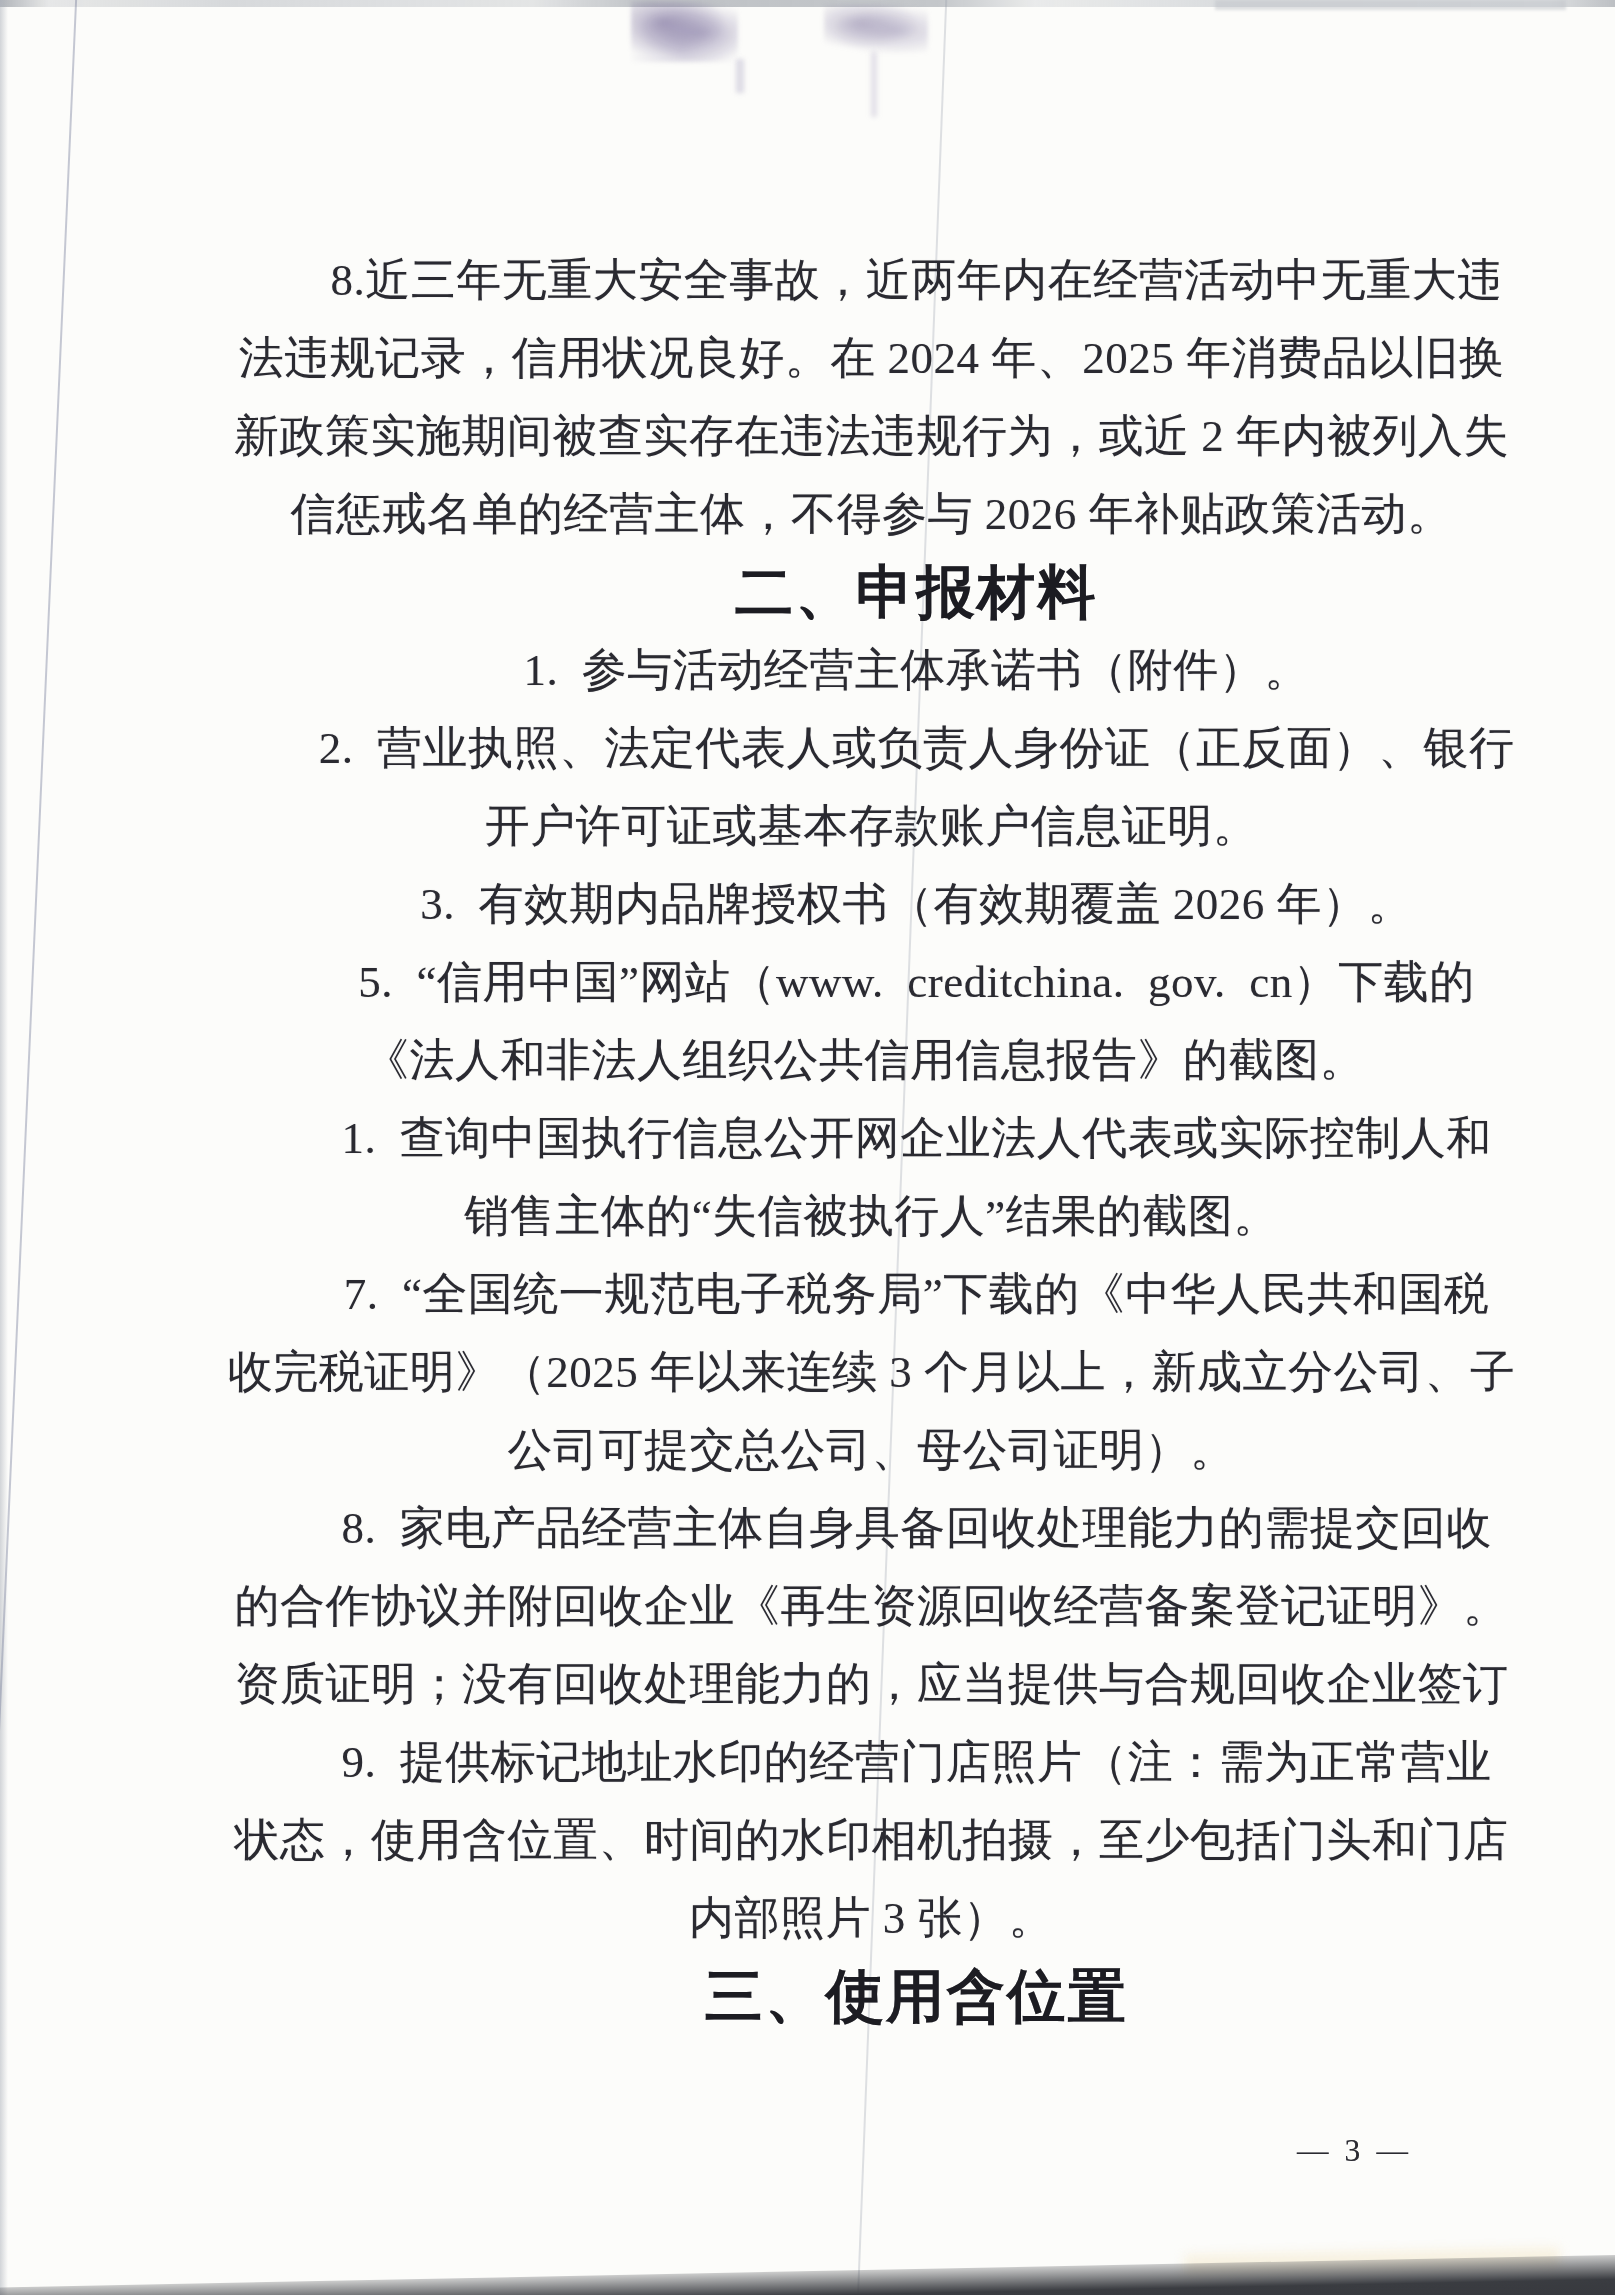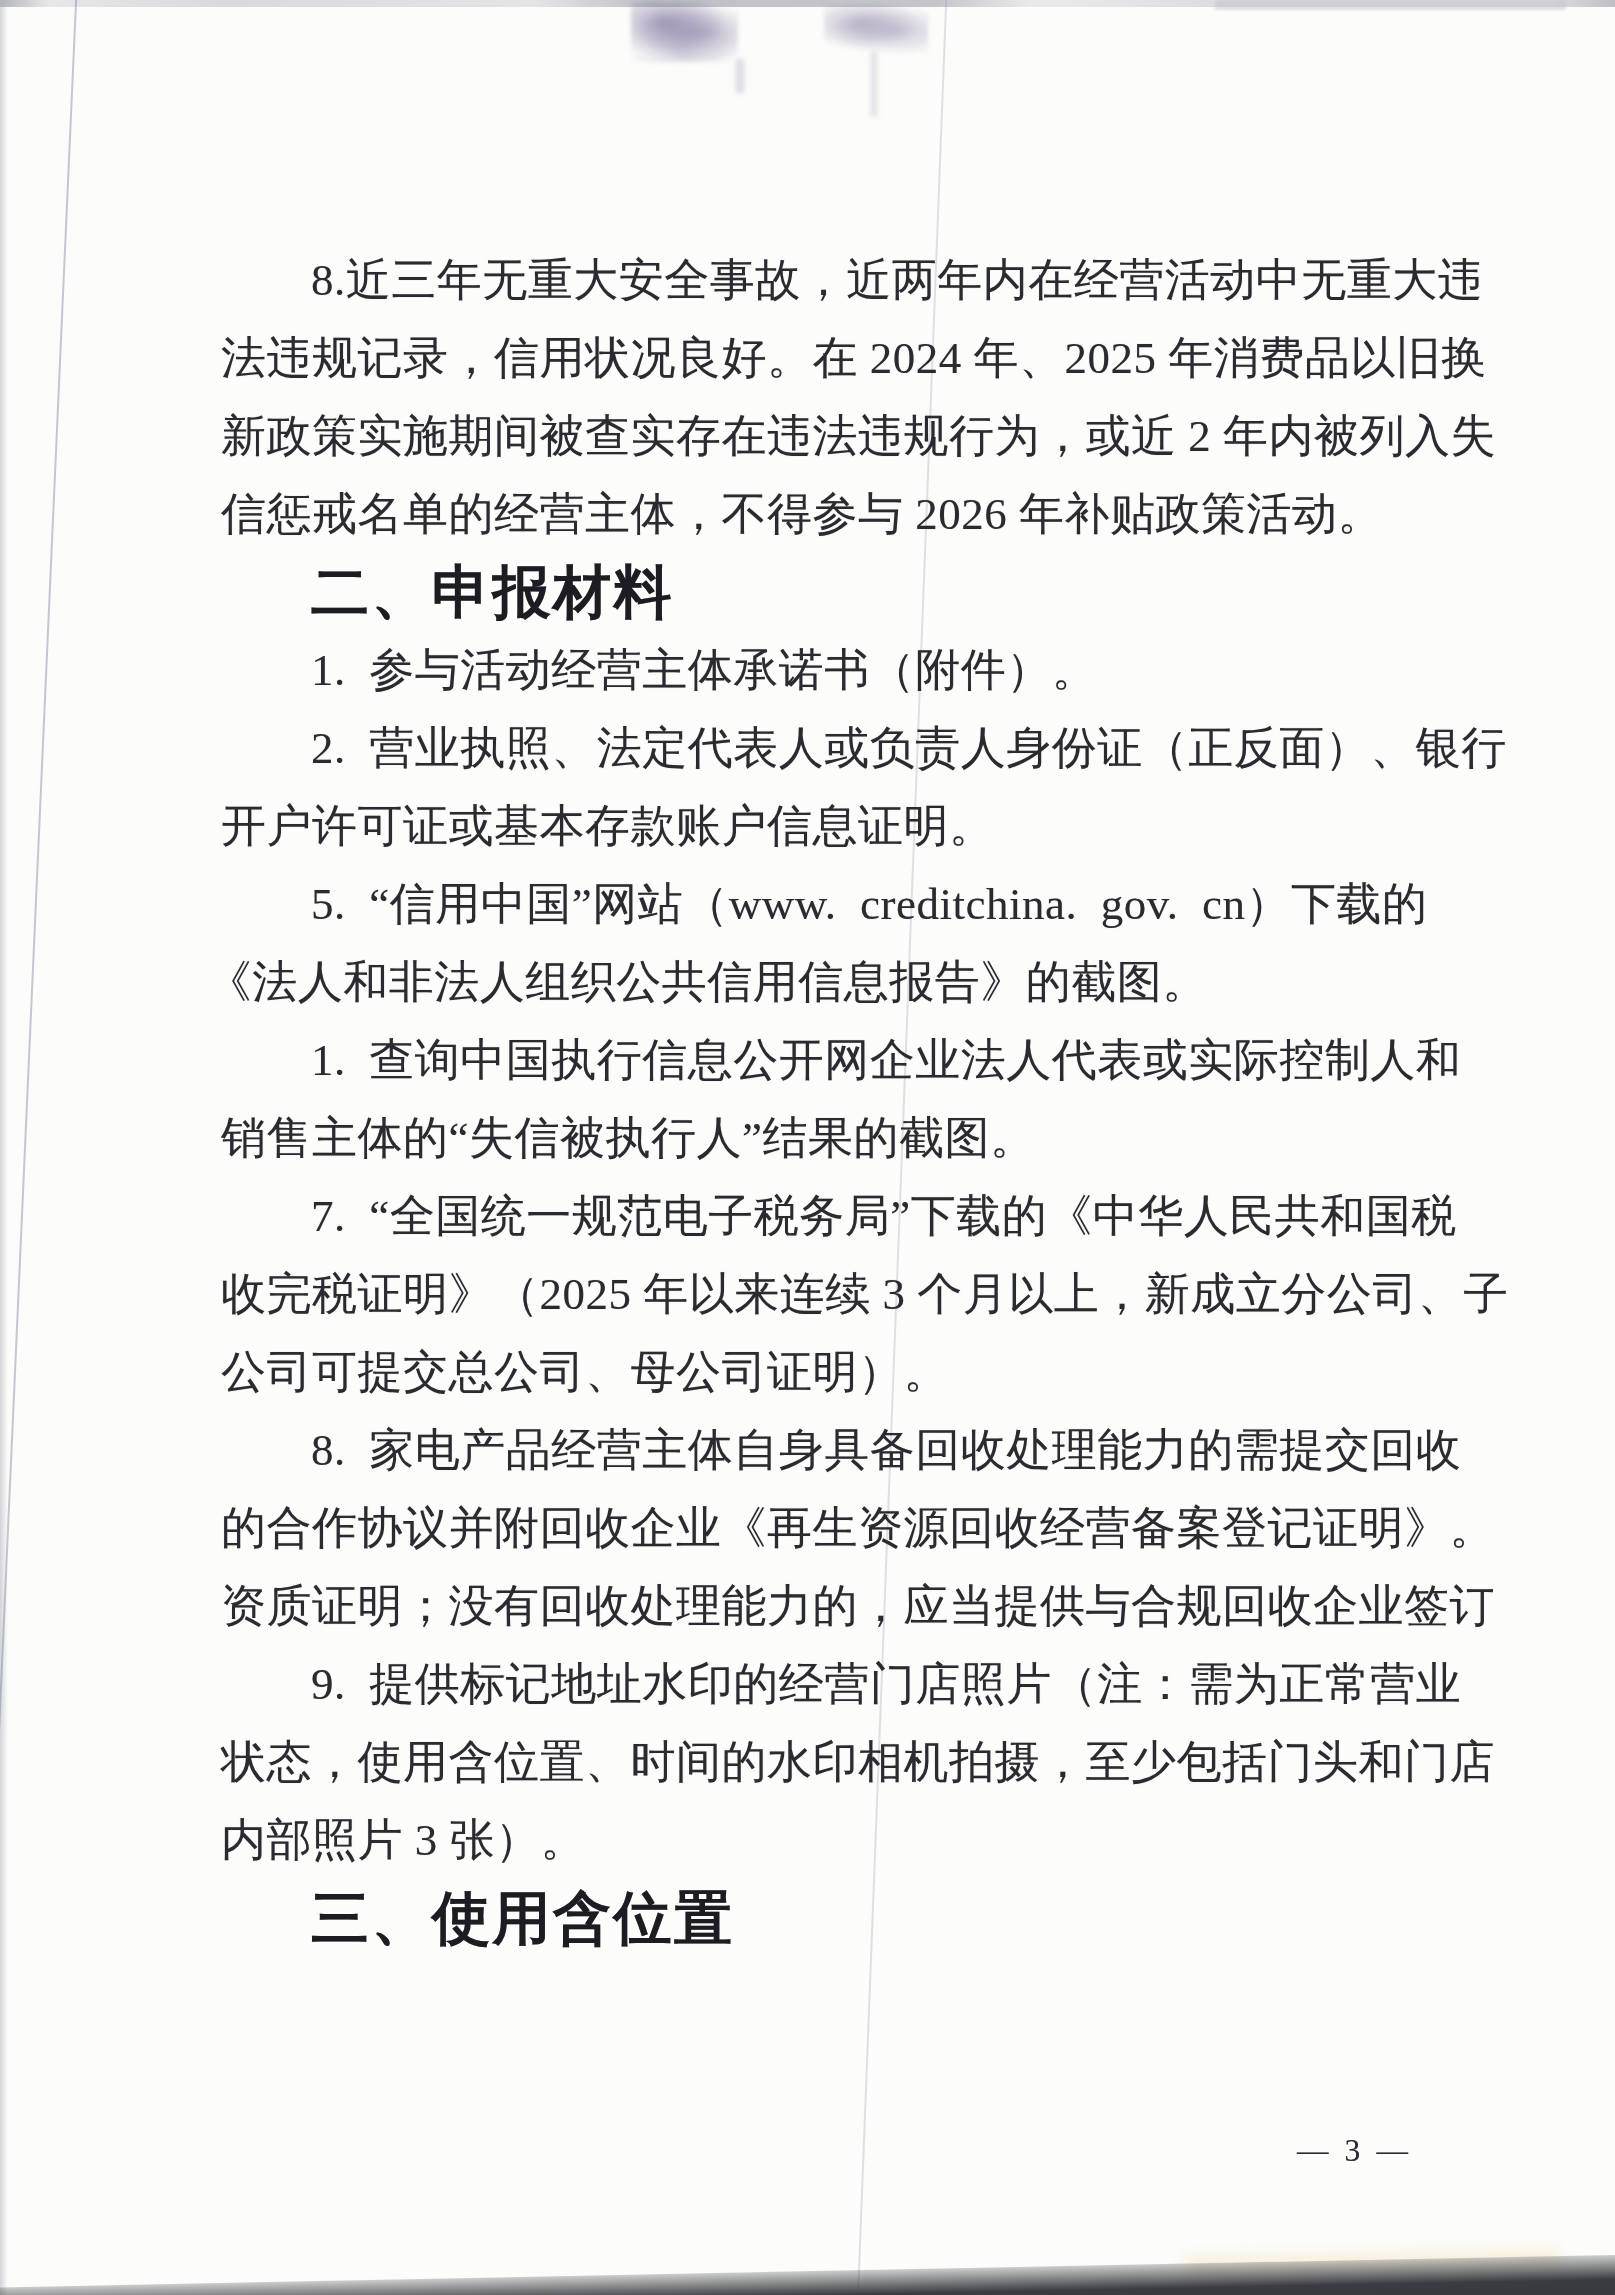--- a/index.html
+++ b/index.html
@@ -18,20 +18,21 @@
   }
   .page{position:absolute;left:0;top:0;width:1616px;height:2295px;}
 
   
   .textblock{position:absolute;left:221px;top:241px;width:1301px;}
   .line{
     font-family:"Liberation Serif","DejaVu Serif",serif;
     font-size:45px;line-height:78px;letter-spacing:0.5px;
     color:var(--ink);white-space:pre;
     text-shadow:0 0 1px rgba(40,40,50,.28);
+    text-align:center;
   }
   .line.indent{text-indent:90px;}
   .line.hang{margin-left:-14.2px;}
   .line.heading{
     font-family:"Liberation Sans","DejaVu Sans",sans-serif;
     font-weight:700;font-size:58px;letter-spacing:2.5px;
     color:var(--heading-ink);text-shadow:0 0 0.5px rgba(20,20,30,.45);
   }
   .pagenum{
     position:absolute;left:1297px;top:2133px;
@@ -95,20 +96,21 @@
 
   <main class="textblock">
       <div class="line indent">8.近三年无重大安全事故，近两年内在经营活动中无重大违</div>
       <div class="line">法违规记录，信用状况良好。在 2024 年、2025 年消费品以旧换</div>
       <div class="line">新政策实施期间被查实存在违法违规行为，或近 2 年内被列入失</div>
       <div class="line">信惩戒名单的经营主体，不得参与 2026 年补贴政策活动。</div>
       <div class="line heading indent">二、申报材料</div>
       <div class="line indent">1.  参与活动经营主体承诺书（附件）。</div>
       <div class="line indent">2.  营业执照、法定代表人或负责人身份证（正反面）、银行</div>
       <div class="line">开户许可证或基本存款账户信息证明。</div>
+      <div class="line indent">3.  有效期内品牌授权书（有效期覆盖 2026 年）。</div>
       <div class="line indent">5.  “信用中国”网站（www.  creditchina.  gov.  cn）下载的</div>
       <div class="line hang">《法人和非法人组织公共信用信息报告》的截图。</div>
       <div class="line indent">1.  查询中国执行信息公开网企业法人代表或实际控制人和</div>
       <div class="line">销售主体的“失信被执行人”结果的截图。</div>
       <div class="line indent">7.  “全国统一规范电子税务局”下载的《中华人民共和国税</div>
       <div class="line">收完税证明》（2025 年以来连续 3 个月以上，新成立分公司、子</div>
       <div class="line">公司可提交总公司、母公司证明）。</div>
       <div class="line indent">8.  家电产品经营主体自身具备回收处理能力的需提交回收</div>
       <div class="line">的合作协议并附回收企业《再生资源回收经营备案登记证明》。</div>
       <div class="line">资质证明；没有回收处理能力的，应当提供与合规回收企业签订</div>

